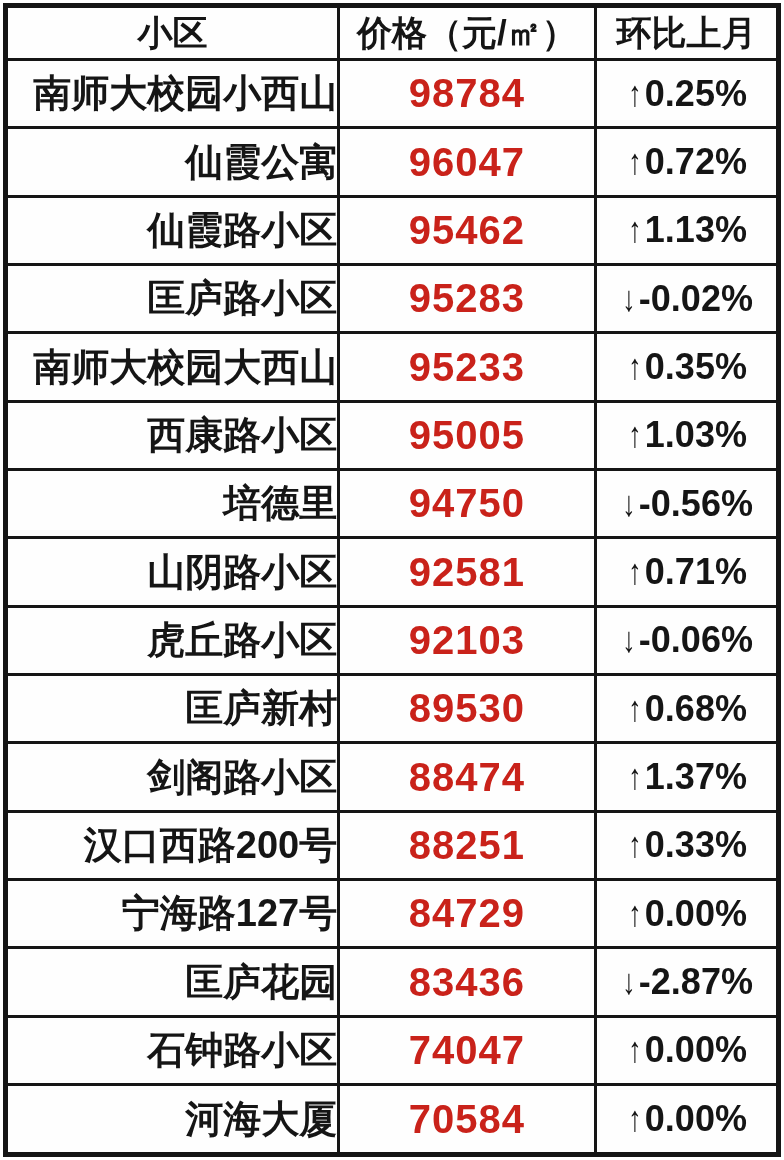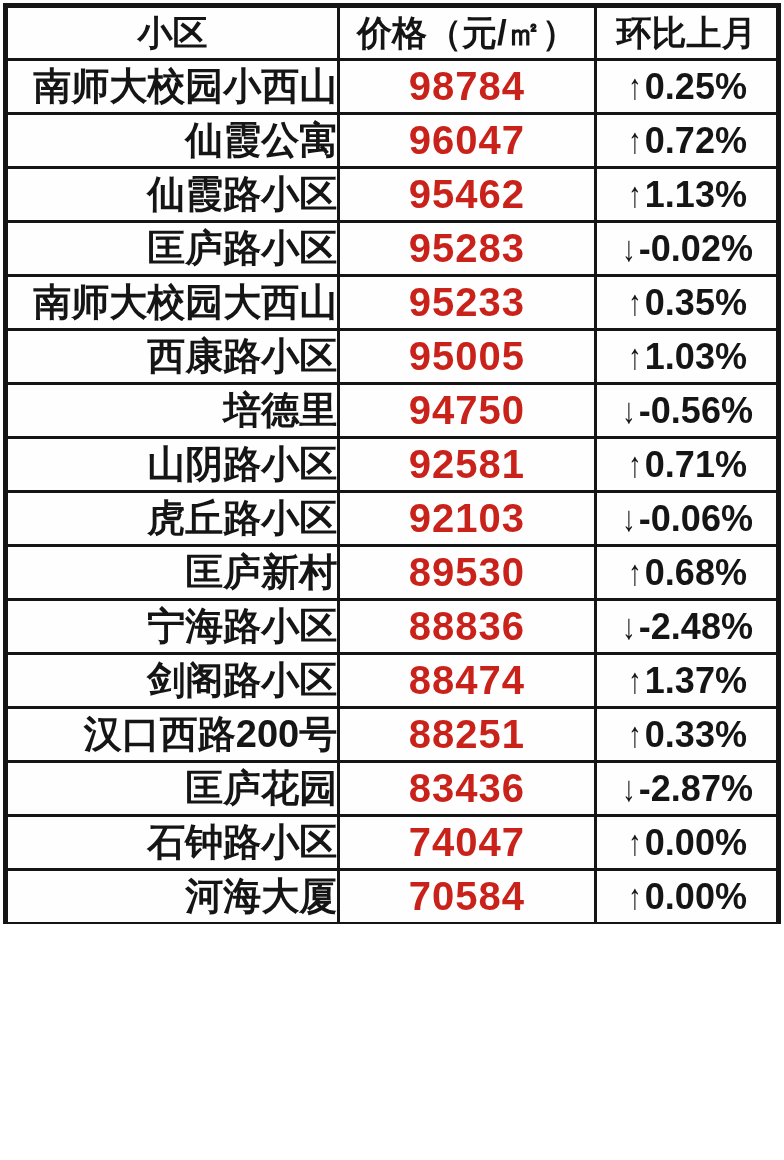--- a/index.html
+++ b/index.html
@@ -3,21 +3,21 @@
 <meta charset="utf-8">
 <style>
   html, body {
     margin: 0;
     padding: 0;
     background: #ffffff;
     font-family: "Liberation Sans", "DejaVu Sans", sans-serif;
   }
   .stage {
     width: 784px;
-    height: 924px;
+    height: 1160px;
     box-sizing: border-box;
     padding: 3px;
     background: #ffffff;
   }
   table.price-table {
     width: 100%;
     height: 100%;
     border-collapse: collapse;
     table-layout: fixed;
     border: 5px solid var(--border-color, #151515);
@@ -134,40 +134,40 @@
     <td class="change"><span class="arrow">↓</span><span>-0.06%</span></td>
   </tr>
 
 
   <tr>
     <td class="name">匡庐新村</td>
     <td class="price">89530</td>
     <td class="change"><span class="arrow">↑</span><span>0.68%</span></td>
   </tr>
 
-  <tr>
-    <td class="name">宁海路小区</td>
-    <td class="price">88836</td>
-    <td class="change"><span class="arrow">↓</span><span>-2.48%</span></td>
-  </tr>
 
   <tr>
     <td class="name">剑阁路小区</td>
     <td class="price">88474</td>
     <td class="change"><span class="arrow">↑</span><span>1.37%</span></td>
   </tr>
 
   <tr>
     <td class="name">汉口西路200号</td>
     <td class="price">88251</td>
     <td class="change"><span class="arrow">↑</span><span>0.33%</span></td>
   </tr>
 
 
 
+  <tr>
+    <td class="name">宁海路127号</td>
+    <td class="price">84729</td>
+    <td class="change"><span class="arrow">↑</span><span>0.00%</span></td>
+  </tr>
 
   <tr>
     <td class="name">匡庐花园</td>
     <td class="price">83436</td>
     <td class="change"><span class="arrow">↓</span><span>-2.87%</span></td>
   </tr>
 
   <tr>
     <td class="name">石钟路小区</td>
     <td class="price">74047</td>

